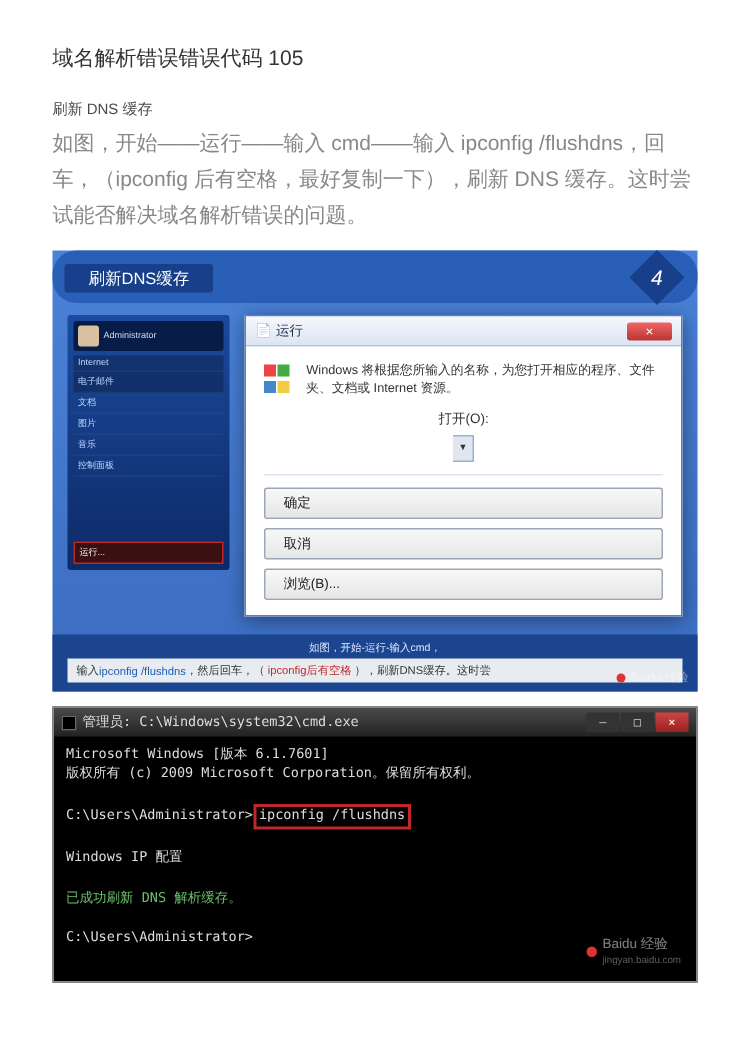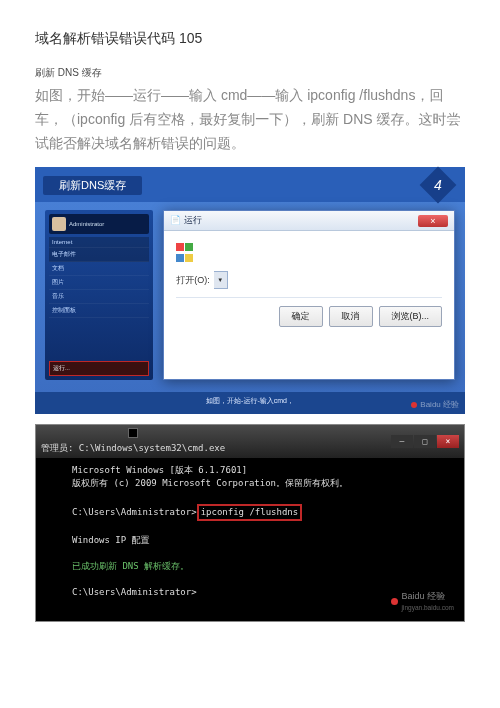--- a/index.html
+++ b/index.html
@@ -35,20 +35,21 @@
     margin-bottom: 10px;
   }
   .shot1-header {
     background: #2a5fb8;
     color: #fff;
     font-size: 11px;
     padding: 5px 8px 4px;
     display: flex;
     justify-content: space-between;
     align-items: center;
+    border-radius: 16px;
   }
   .shot1-header-tab {
     background: #173f8a;
     padding: 2px 16px;
     border-radius: 2px;
   }
   .shot1-header-num {
     background: #173f8a;
     color: #fff;
     width: 26px;
@@ -148,20 +149,21 @@
     flex-shrink: 0;
     margin-top: 2px;
   }
   .rblock { width: 8px; height: 8px; }
   .runtext { line-height: 1.4; }
   .openrow {
     display: flex;
     align-items: center;
     gap: 4px;
     margin-bottom: 8px;
+    flex-direction: column;
   }
   .openlabel { font-size: 9px; }
   .openinput {
     flex: 1;
     border: 1px solid #9ab0d0;
     height: 18px;
     display: flex;
     align-items: center;
   }
   .cmdbox {
@@ -197,20 +199,21 @@
     height: 14px;
     background: conic-gradient(#e33 0 25%, #2a2 0 50%, #28c 0 75%, #ec2 0);
     border-radius: 0 0 50% 50%;
   }
   .btnrow {
     display: flex;
     justify-content: flex-end;
     gap: 6px;
     padding-top: 8px;
     border-top: 1px solid #dde5f0;
+    flex-direction: column;
   }
   .winbtn {
     padding: 3px 12px;
     font-size: 9px;
     background: linear-gradient(#f8f8f8, #e6e6e6);
     border: 1px solid #9aa5b8;
     border-radius: 2px;
     color: #222;
   }
   .shot1-footer {
@@ -257,40 +260,39 @@
     color: #ddd;
   }
   .cmdtitle {
     background: linear-gradient(#4a4a4a, #222);
     padding: 3px 5px;
     font-size: 9px;
     display: flex;
     align-items: center;
     justify-content: space-between;
   }
-  .cmdtitle-left { display: flex; align-items: center; gap: 4px; flex-direction: column; }
+  .cmdtitle-left { display: flex; align-items: center; gap: 4px; }
   .cmdicon { width: 10px; height: 10px; background: #000; border: 1px solid #666; }
   .cmdctl { display: flex; gap: 1px; }
   .cmdctl div {
     width: 22px;
     height: 13px;
     background: #333;
     display: flex;
     align-items: center;
     justify-content: center;
     font-size: 8px;
     color: #ccc;
   }
   .cmdctl .cx { background: linear-gradient(#c44, #922); color: #fff; }
   .cmdbody {
     padding: 6px 8px 22px;
     line-height: 1.45;
     position: relative;
     min-height: 160px;
-    margin-left: 28px;
   }
   .cmdbody pre { font-family: inherit; white-space: pre-wrap; }
   .redbox {
     border: 2px solid #c02828;
     padding: 0 2px;
     display: inline-block;
   }
   .green { color: #6ac06a; }
   .watermark2 {
     position: absolute;
@@ -341,35 +343,43 @@
         <span class="winclose">×</span>
       </div>
       <div class="runbody">
         <div class="runrow">
           <div class="runicon">
             <div class="rblock" style="background:#e44"></div>
               <div class="rblock" style="background:#4a4"></div>
             <div class="rblock" style="background:#48c"></div>
               <div class="rblock" style="background:#ec4"></div>
           </div>
+          <div class="runtext">Windows 将根据您所输入的名称，为您打开相应的程序、文件夹、文档或 Internet 资源。</div>
         </div>
         <div class="openrow">
           <span class="openlabel">打开(O):</span>
           <div class="dropbtn">▼</div>
         </div>
         <div class="btnrow">
           <div class="winbtn">确定</div>
           <div class="winbtn">取消</div>
           <div class="winbtn">浏览(B)...</div>
         </div>
       </div>
     </div>
   </div>
   <div class="shot1-footer">
     <div class="footbubble">如图，开始-运行-输入cmd，</div>
+    <div class="footbar">
+      <span>输入</span>
+      <span class="hl1">ipconfig /flushdns</span>
+      <span>，然后回车，（</span>
+      <span class="hl2">ipconfig后有空格</span>
+      <span>），刷新DNS缓存。这时尝</span>
+    </div>
     <div class="watermark1">
       <span class="dot"></span>
         <span>Baidu 经验</span>
     </div>
   </div>
 </div>
 
 <div class="shot2">
   <div class="cmdtitle">
     <div class="cmdtitle-left">

